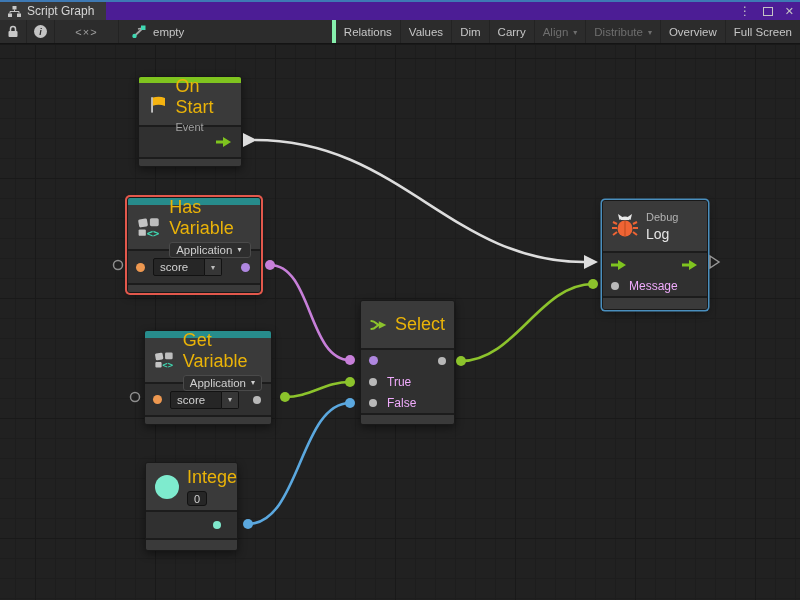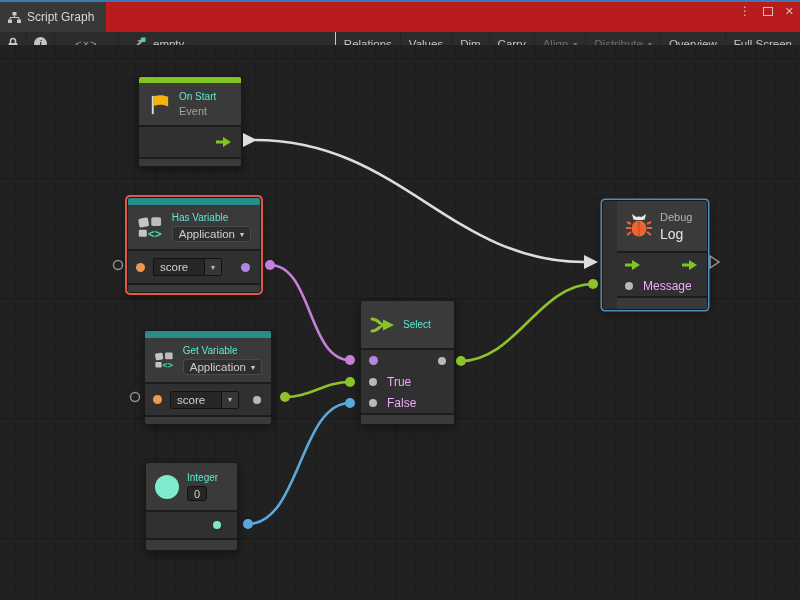--- a/index.html
+++ b/index.html
@@ -2,21 +2,21 @@
 <html><head>
 <meta charset="utf-8">
 <style>
   * { margin:0; padding:0; box-sizing:border-box; }
   html,body { width:800px; height:600px; overflow:hidden; background:#191919;
     font-family:"Liberation Sans", sans-serif; -webkit-font-smoothing:antialiased; }
 
   .window { position:relative; width:800px; height:600px; background:#191919; }
 
   
-  .titlebar { height:32px; background:#b91c1c; border-top:2px solid #3E79B4;
+  .titlebar { height:20px; background:#4c1d95; border-top:2px solid #3E79B4;
     display:flex; align-items:stretch; position:relative; }
   .tab { display:inline-flex; align-items:center; gap:6px; padding:0 12px 0 8px;
     background:#383838; color:#D6D6D6; font-size:12px; }
   .win-controls { position:absolute; right:6px; top:0; height:18px; display:flex;
     align-items:center; gap:12px; color:#C4C4C4; font-size:12px; }
   .win-controls .kebab { font-size:12px; letter-spacing:0; }
   .win-controls .maxbox { display:inline-block; width:10px; height:9px;
     border:1.5px solid #C4C4C4; }
   .win-controls .close { font-size:11px; }
 
@@ -54,21 +54,21 @@
   .node { position:absolute; border-radius:3px; background:#303030;
     border:1px solid #191919; box-shadow:0 3px 9px rgba(0,0,0,.45);
     color:#E2E2E2; font-size:12.5px; overflow:hidden; }
   .node.selected-red { box-shadow:0 0 0 2px #E3584C, 0 3px 9px rgba(0,0,0,.45); }
   .node.focus-blue { box-shadow:0 0 0 1.5px #4A8FBE, 0 3px 9px rgba(0,0,0,.45); }
   .colorbar { width:100%; }
   .colorbar.green { height:6px; background:#7FC41F; }
   .colorbar.teal { height:7px; background:#278C8C; }
   .nhead { background:#3A3A3A; display:flex; align-items:center; gap:8px; padding:4px 9px; }
   .nhead .col { display:flex; flex-direction:column; gap:3px; }
-  .ntitle { font-size:10px; color:#5eead4; }
+  .ntitle { font-size:18px; color:#eab308; }
   .nsub { font-size:11px; color:#A2A2A2; }
   .nsub-top { font-size:11px; color:#B2B2B2; }
   .ntitle-big { font-size:14px; color:#E6E6E6; }
   .nrow { background:#303030; border-top:2px solid #1C1C1C; display:flex;
     align-items:center; padding:0 8px; }
   .nfoot { background:#3A3A3A; border-top:2px solid #1C1C1C; }
   .pill { display:inline-flex; align-items:center; gap:5px; height:16px; padding:0 6px;
     background:#2E2E2E; border:1px solid #4A4A4A; border-radius:3px;
     font-size:11.5px; color:#CFCFCF; }
   .pill .caret { font-size:8px; }
@@ -132,21 +132,21 @@
     <div class="clipboard">
       <svg width="16" height="13" viewBox="0 0 16 13">
         <line x1="12" y1="3" x2="4" y2="10.5" stroke="#A8A8A8" stroke-width="1.8"></line>
         <line x1="12" y1="3" x2="7" y2="4" stroke="#A8A8A8" stroke-width="1.6"></line>
         <rect x="10" y="0.5" width="4.5" height="4.5" fill="#3FD8B2"></rect>
         <circle cx="3.5" cy="11" r="2.2" fill="#3FD8B2"></circle>
       </svg>
       <span>empty</span>
     </div>
     <div class="spacer"></div>
-    <div class="tbtn" style="border-left:1px solid #86efac">
+    <div class="tbtn" style="border-left:4px solid #86efac">
         <span>Relations</span>
       </div>
     <div class="tbtn">
         <span>Values</span>
       </div>
     <div class="tbtn">
         <span>Dim</span>
       </div>
     <div class="tbtn">
         <span>Carry</span>
@@ -279,21 +279,21 @@
           <span class="ntitle">Integer</span>
           <span class="valfield">0</span>
         </div>
       </div>
       <div class="nrow" style="height:28px">
         <span class="dot teal ml-auto" style="margin-right:8px"></span>
       </div>
       <div class="nfoot" style="height:12px"></div>
     </div>
 
-    <div class="node focus-blue" style="left:602px; top:155px; width:106px;padding-left:14px;">
+    <div class="node focus-blue" style="left:602px; top:155px; width:106px;">
       <div class="nhead" style="height:50px">
         <svg width="26" height="26" viewBox="0 0 26 26">
           <polygon points="6,1 11,4.5 7.5,7 " fill="#E9E9E9"></polygon>
           <polygon points="20,1 15,4.5 18.5,7" fill="#E9E9E9"></polygon>
           <path d="M8.5,7 Q8.5,3.5 13,3.5 Q17.5,3.5 17.5,7 Z" fill="#E9E9E9"></path>
           <path d="M5,11 L1,9 M5,15 L0,15 M5,19 L1,22 M21,11 L25,9 M21,15 L26,15 M21,19 L25,22" stroke="#EE6434" stroke-width="2"></path>
           <ellipse cx="13" cy="15.5" rx="7.5" ry="8" fill="#EE6434"></ellipse>
           <line x1="13" y1="8" x2="13" y2="23.5" stroke="#C24E22" stroke-width="1.2"></line>
         </svg>
         <div class="col">

